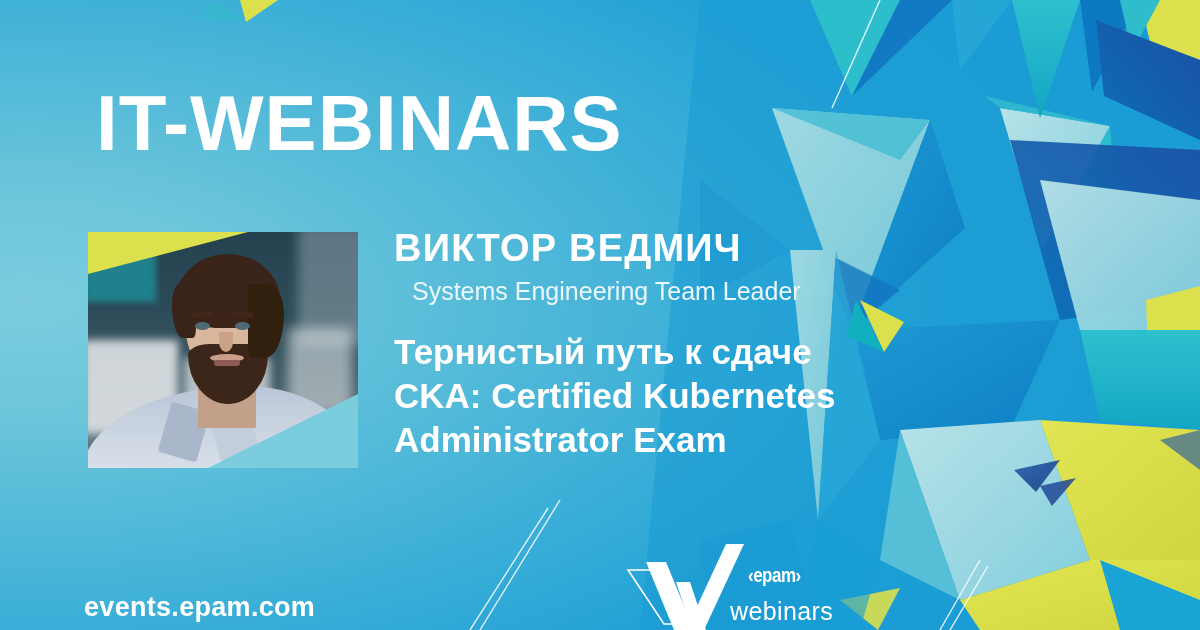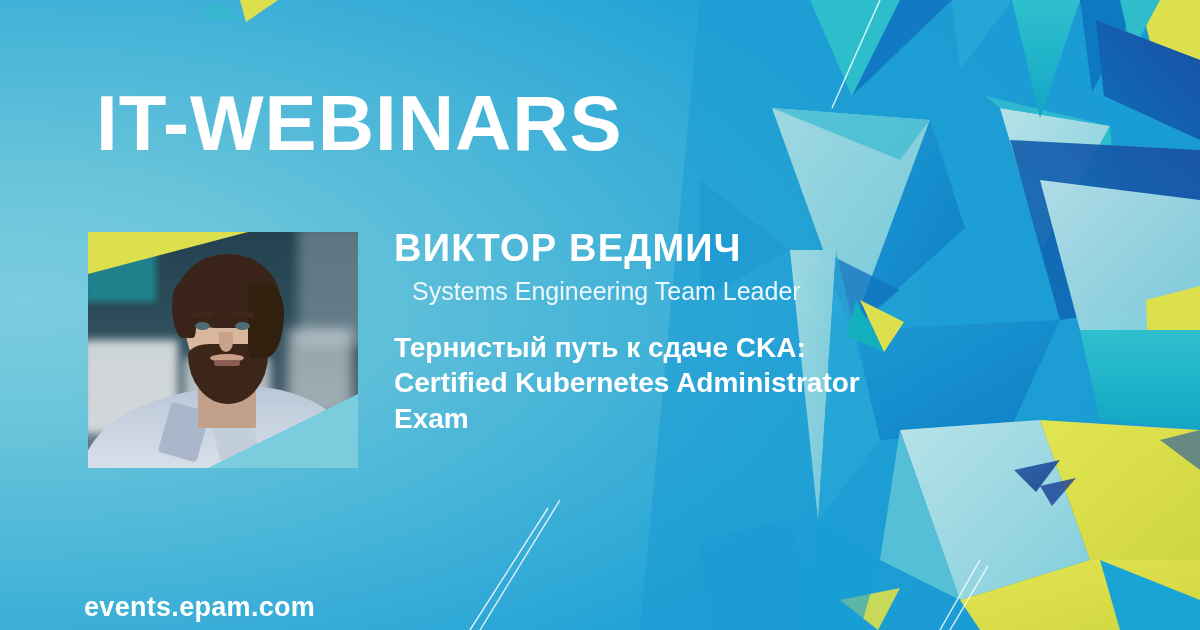--- a/index.html
+++ b/index.html
@@ -177,21 +177,21 @@
     font-weight:300;
     color:#EAF7FB;
     line-height:1.15;
     white-space:nowrap;
     margin-left:18px;
   }
   .talk-title {
     position:absolute;
     left:394px; top:330px;
     width:480px;
-    font-size:28px;
+    font-size:35px;
     font-weight:bold;
     color:#FFFFFF;
     line-height:1.26;
   }
   .site-url {
     position:absolute;
     left:84px; top:592px;
     font-size:27px;
     font-weight:bold;
     letter-spacing:.3px;
@@ -356,14 +356,26 @@
   <div class="page-title">IT-WEBINARS</div>
 
   <div class="speaker-name">ВИКТОР ВЕДМИЧ</div>
 
   <div class="speaker-role">Systems Engineering Team Leader</div>
 
   <div class="talk-title">Тернистый путь к сдаче CKA: Certified Kubernetes Administrator Exam</div>
 
   <div class="site-url">events.epam.com</div>
 
+  <div class="logo">
+    <svg class="logo-mark" width="140" height="90" viewBox="0 0 140 90">
+
+      <path d="M 8 30 L 44 30 L 62 84 L 44 84 Z" fill="none" stroke="#FFFFFF" stroke-width="1.6"></path>
+
+      <path d="M 26 22 L 46 22 L 74 90 L 54 90 Z" fill="#FFFFFF"></path>
+      <path d="M 56 42 L 70 42 L 86 90 L 72 90 Z" fill="#FFFFFF"></path>
+      <path d="M 106 4 L 124 4 L 84 90 L 66 90 Z" fill="#FFFFFF"></path>
+    </svg>
+    <div class="logo-epam">‹epam›</div>
+    <div class="logo-webinars">webinars</div>
+  </div>
 
 </div>
 
 </body></html>

